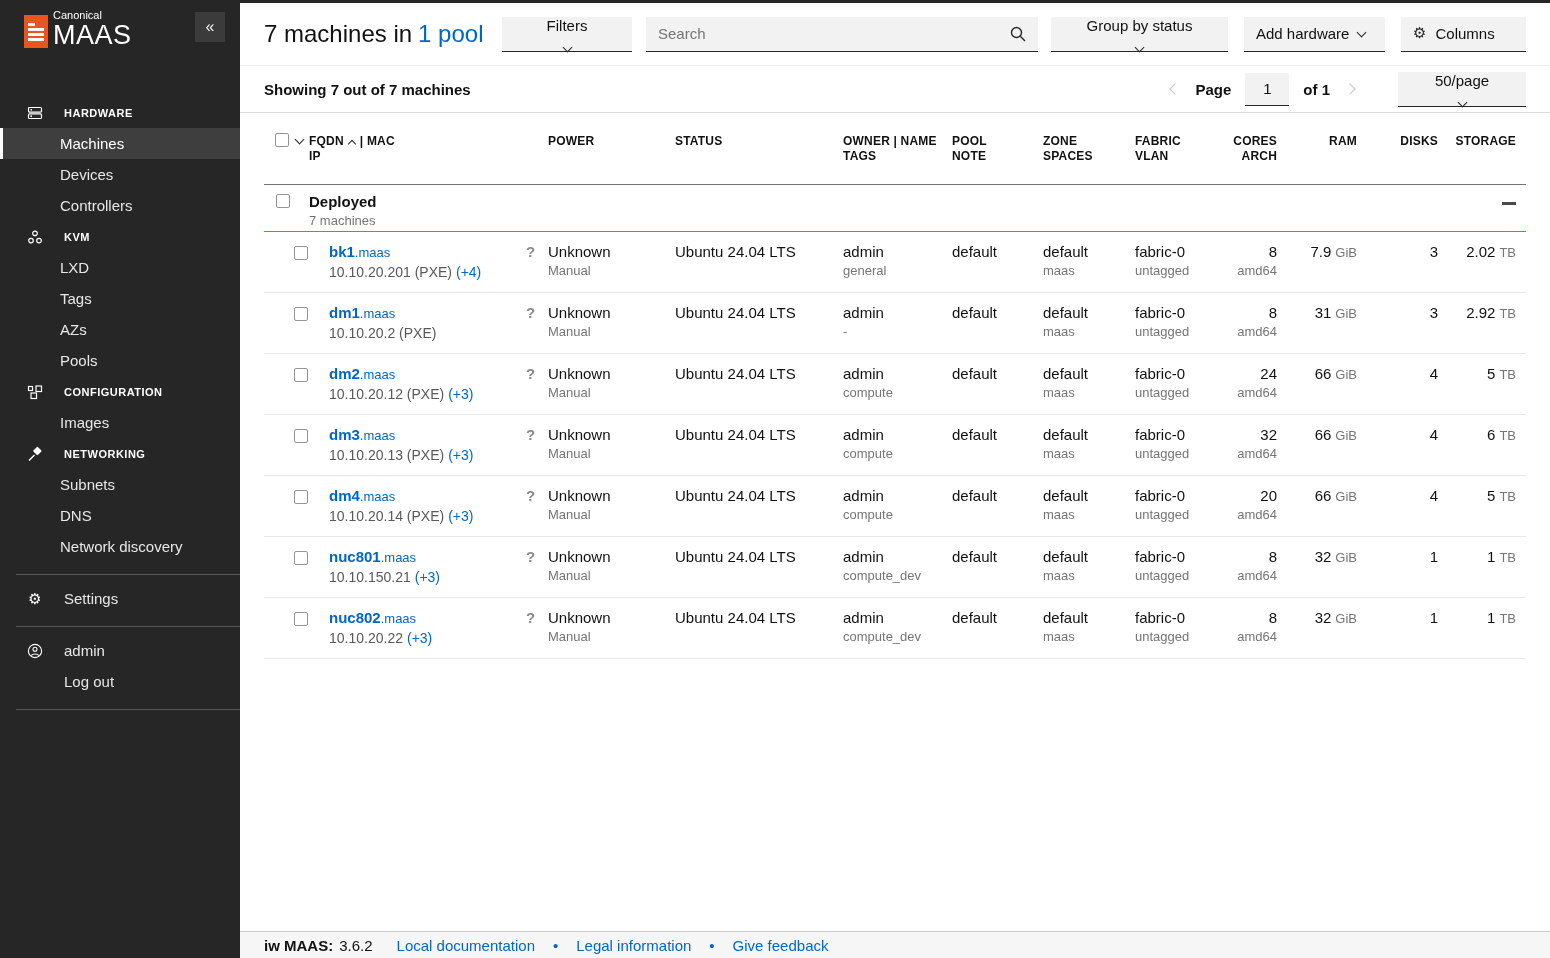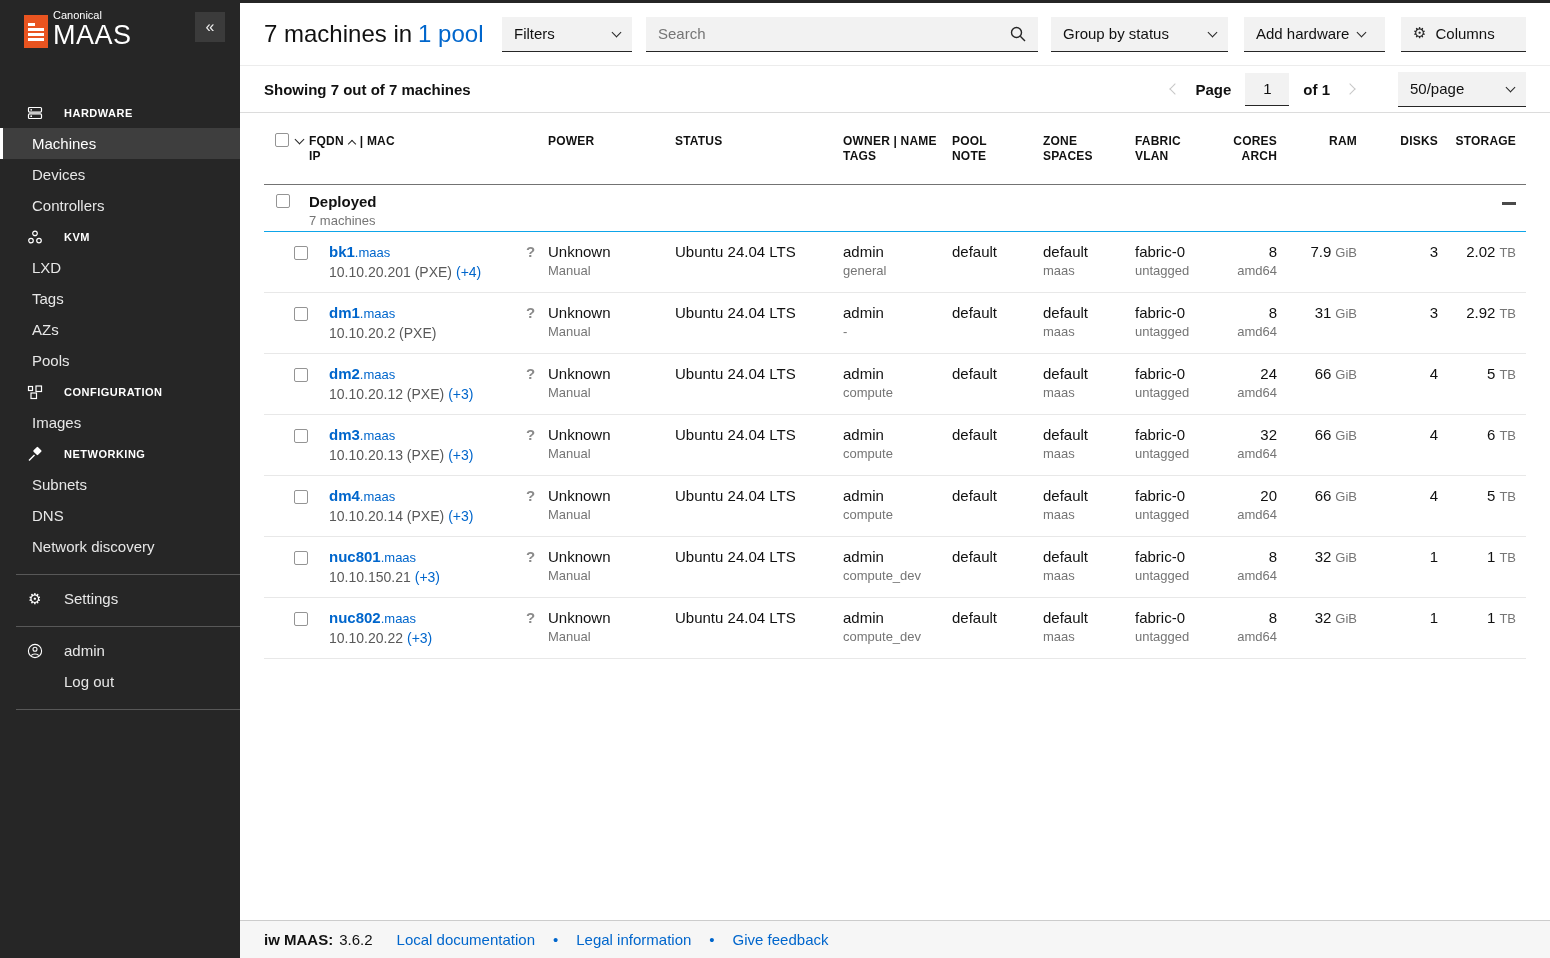--- a/index.html
+++ b/index.html
@@ -10,36 +10,36 @@
   
   .sidebar { width: 240px; flex: none; background: #262626; color: #fff; position: relative; display: flex; flex-direction: column; overflow: hidden; }
   .side-top { height: 97px; position: relative; padding: 9px 0 0 24px; }
   .logo { display: flex; gap: 5px; align-items: flex-end; cursor: pointer; }
   .logo-tile { width: 24px; height: 33px; background: #E95420; display: flex; align-items: center; justify-content: center; flex: none; }
   .brand-small { font-size: 11px; color: #fff; line-height: 13px; display: block; }
   .brand-big { font-size: 27px; font-weight: 300; color: #fff; line-height: 26px; letter-spacing: 0.5px; display: block; }
   .collapse-btn { position: absolute; top: 12px; right: 15px; width: 30px; height: 30px; background: #3b3b3b; color: #f0f0f0; display: flex; align-items: center; justify-content: center; font-size: 16px; cursor: pointer; border: 0; }
   .nav-heading { display: flex; align-items: center; height: 31px; padding-left: 27px; font-size: 11px; font-weight: 700; letter-spacing: 0.5px; color: #fff; }
   .nav-heading .ico { width: 16px; margin-right: 21px; display: flex; justify-content: center; align-items: center; flex: none; }
-  .nav-item { display: flex; align-items: center; height: 31px; padding-left: 32px; font-size: 15px; color: #e7e7e7; cursor: pointer; }
+  .nav-item { display: flex; align-items: center; height: 31px; padding-left: 60px; font-size: 15px; color: #e7e7e7; cursor: pointer; }
   .nav-item.active { background: #3e3e3e; color: #fff; box-shadow: inset 3px 0 0 #fff; }
   .side-divider { border-top: 1px solid #585858; margin: 12px 0 8px 16px; }
   .side-row { display: flex; align-items: center; height: 31px; padding-left: 27px; font-size: 15px; color: #e7e7e7; cursor: pointer; }
   .side-row .ico { width: 16px; margin-right: 21px; display: flex; justify-content: center; align-items: center; flex: none; }
   .side-row.indent { padding-left: 64px; }
   .gear-glyph { font-family: "DejaVu Sans", sans-serif; font-size: 15px; line-height: 16px; color: #fff; }
 
   
   .content { flex: 1; min-width: 0; display: flex; flex-direction: column; background: #fff; border-top: 3px solid #262626; }
 
   .topbar { height: 63px; flex: none; display: flex; align-items: center; padding: 0 24px; border-bottom: 1px solid #ececec; }
   .page-title { flex: 1; min-width: 0; white-space: nowrap; font-size: 24px; font-weight: 300; color: #111; }
   .page-title a { color: #0066CC; text-decoration: none; margin-left: 6px; cursor: pointer; }
   .btn { height: 35px; background: #f2f2f2; border: 0; border-bottom: 1px solid #262626; font-size: 15px; color: #111; display: flex; align-items: center; padding: 0 12px; cursor: pointer; flex: none; font-family: inherit; }
-  .btn.spread { justify-content: space-between; }
+  .btn.spread { justify-content: space-between; flex-direction: column; }
   .chev { width: 7px; height: 7px; border-right: 1.5px solid #262626; border-bottom: 1.5px solid #262626; transform: rotate(45deg); margin-top: -3px; flex: none; }
   .search-box { position: relative; width: 392px; margin-left: 14px; flex: none; }
   .search-box input { width: 100%; height: 35px; background: #f2f2f2; border: 0; border-bottom: 1px solid #262626; padding: 0 40px 0 12px; font-size: 15px; color: #333; font-family: inherit; }
   .search-box input::placeholder { color: #757575; }
   .search-ico { position: absolute; right: 11px; top: 8px; cursor: pointer; }
   .w-filters { width: 130px; }
   .w-group { width: 177px; margin-left: 13px; }
   .w-add { width: 141px; margin-left: 16px; gap: 9px; }
   .w-cols { width: 125px; margin-left: 16px; gap: 9px; }
   .gear-dark { font-family: "DejaVu Sans", sans-serif; font-size: 15px; color: #262626; line-height: 15px; }
@@ -87,21 +87,21 @@
   .fqdn-link .nm { font-weight: 700; font-size: 15px; color: #0066CC; }
   .fqdn-link .dom { font-size: 13px; color: #0066CC; }
   .ip { font-size: 14px; color: #595959; }
   .ip-more { font-size: 14px; color: #0066CC; text-decoration: none; margin-left: 4px; cursor: pointer; }
   .q-mark { display: inline-block; width: 22px; color: #8a8a8a; font-weight: 700; font-size: 15px; }
   .ind { margin-left: 22px; }
   .hdr-power { padding-left: 22px; }
   .unit { font-size: 13px; color: #757575; margin-left: 4px; }
 
   
-  .footer { margin-top: auto; height: 38px; flex: none; background: #f6f6f6; border-top: 1px solid #ccc; display: flex; align-items: center; padding: 0 24px; font-size: 15px; }
+  .footer { margin-top: auto; height: 27px; flex: none; background: #f6f6f6; border-top: 1px solid #ccc; display: flex; align-items: center; padding: 0 24px; font-size: 15px; }
   .footer .brand { font-weight: 700; }
   .footer .version { margin-left: 6px; }
   .footer .links { margin-left: 24px; display: flex; align-items: center; gap: 18px; }
   .footer a { color: #0066CC; text-decoration: none; cursor: pointer; }
   .footer .dot { color: #0066CC; }
 </style>
 </head>
 <body>
 
 <div class="app">

